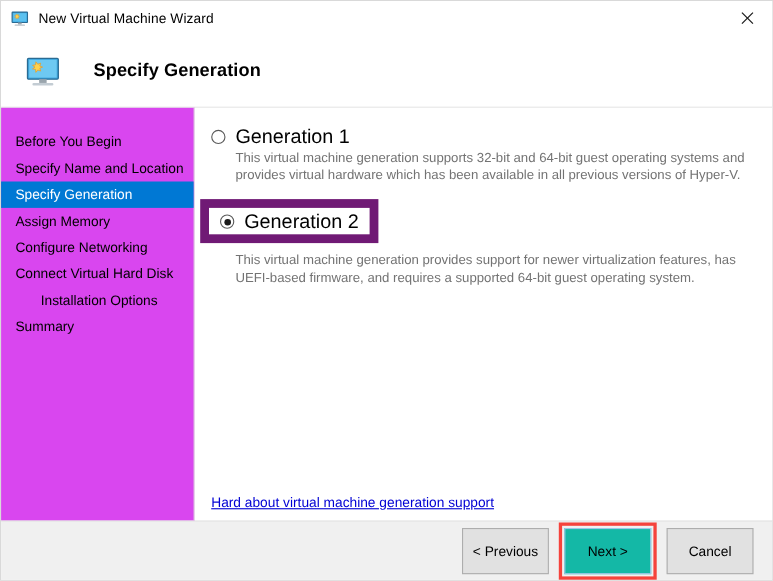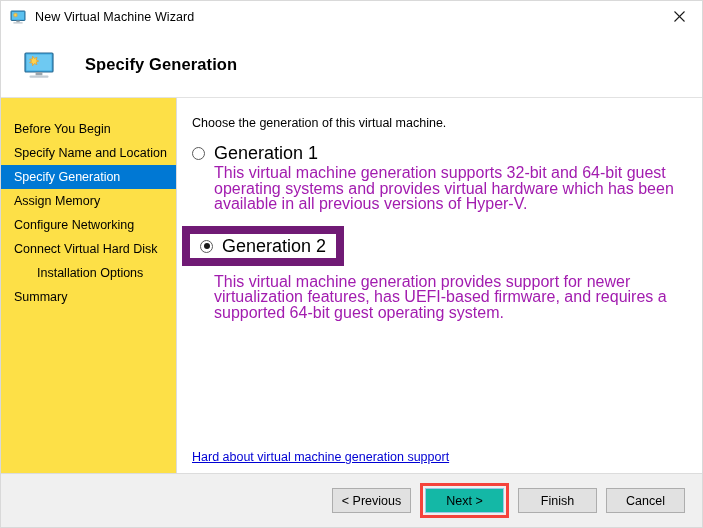--- a/index.html
+++ b/index.html
@@ -94,21 +94,21 @@
     background: #f0f0f0;
     display: flex;
     min-height: 0;
     position: relative;
   }
 
   
   .sidebar {
     flex: 0 0 176px;
     width: 176px;
-    background: #fde047;
+    background: #d946ef;
     border-right: 1px solid #dcdcdc;
     box-sizing: border-box;
     padding-top: 19px;
   }
   .nav-item {
     height: 24px;
     line-height: 24px;
     padding-left: 13px;
     font-size: 12.5px;
     color: #000000;
@@ -162,22 +162,22 @@
     margin-left: -3px; margin-top: -3px;
     border-radius: 50%;
     background: #1a1a1a;
   }
   .opt-label {
     font-size: 18px;
     color: #000000;
     line-height: 16px;
   }
   .opt-desc {
-    font-size: 16px;
-    color: #a21caf;
+    font-size: 12px;
+    color: #737373;
     line-height: 15.5px;
     margin: 4px 0 14px 22px;
     max-width: 476px;
   }
 
   
   .gen2-wrap {
     position: relative;
     display: inline-block;
     margin-left: -10px;
@@ -223,21 +223,21 @@
     background: #f0f0f0;
     border-top: 1px solid #dcdcdc;
     box-sizing: border-box;
     display: flex;
     align-items: center;
     justify-content: flex-end;
     padding-right: 17px;
   }
   .btn {
     width: 79px;
-    height: 25px;
+    height: 42px;
     box-sizing: border-box;
     border: 1px solid #adadad;
     background: #e1e1e1;
     font-family: "Liberation Sans", "DejaVu Sans", sans-serif;
     font-size: 12.5px;
     color: #000000;
     margin-left: 9px;
     display: inline-flex;
     align-items: center;
     justify-content: center;
@@ -302,21 +302,20 @@
       <div class="nav-item selected">Specify Generation</div>
       <div class="nav-item">Assign Memory</div>
       <div class="nav-item">Configure Networking</div>
       <div class="nav-item">Connect Virtual Hard Disk</div>
       <div class="nav-item indent">Installation Options</div>
       <div class="nav-item">Summary</div>
     </div>
 
     <div class="content">
 
-      <p class="intro">Choose the generation of this virtual machine.</p>
 
       
       <div class="opt-row">
         <span class="radio"></span>
         <span class="opt-label">Generation 1</span>
       </div>
       <div class="opt-desc">This virtual machine generation supports 32-bit and 64-bit guest operating systems and provides virtual hardware which has been available in all previous versions of Hyper-V.</div>
 
       
       <div class="gen2-wrap">
@@ -332,17 +331,16 @@
       
       <span class="more-link">Hard about virtual machine generation support</span>
     </div>
   </div>
 
   <div class="footer">
     <button class="btn">&lt; Previous</button>
     <span class="btn-annot">
       <button class="btn focus">Next &gt;</button>
     </span>
-    <button class="btn">Finish</button>
     <button class="btn">Cancel</button>
   </div>
 
 </div>
 
 </body></html>

